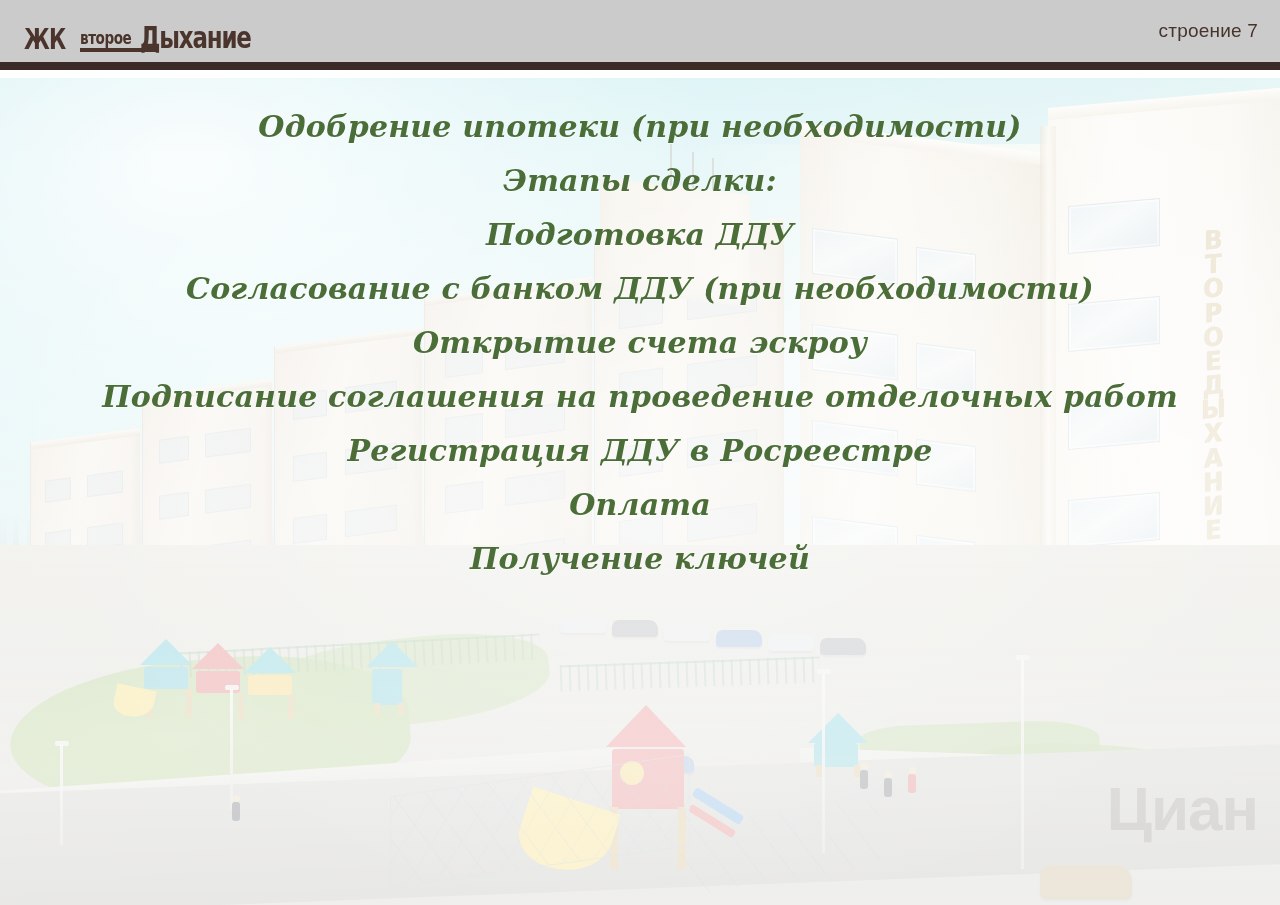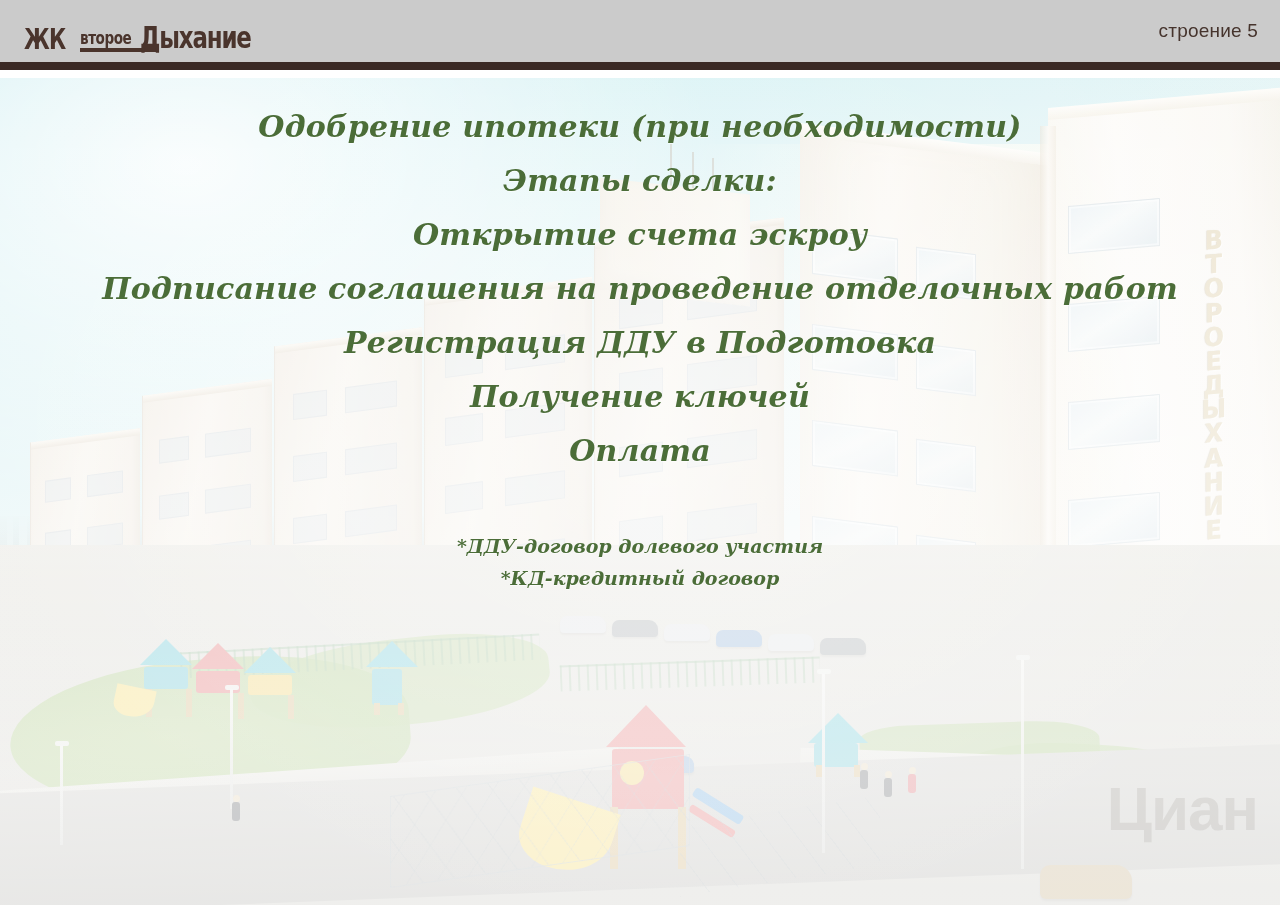--- a/index.html
+++ b/index.html
@@ -523,21 +523,21 @@
 
     <div id="logo">
       <span class="logo-zh">ЖК</span>
       <span class="logo-vtoroe-wrap">
         <span class="logo-vtoroe">второе</span>
         <span class="logo-underline"></span>
       </span>
       <span class="logo-dyhanie">Дыхание</span>
     </div>
 
-    <div id="building-number">строение 5</div>
+    <div id="building-number">строение 7</div>
   </div>
 
   <div id="stage">
 
     <div class="sky"></div>
     <div class="sky-glow"></div>
     <div class="sun-glow"></div>
 
     <div class="skyline"></div>
     <div class="skyline2"></div>
@@ -760,26 +760,24 @@
 
     <div class="watermark">
       <div class="wm-brand">Циан</div>
     </div>
 
     <div id="text-layer">
 
       <div class="step-line">Одобрение ипотеки (при необходимости)</div>
 
       <div class="step-line">Этапы сделки:</div>
+      <div class="step-line">Подготовка ДДУ</div>
+      <div class="step-line">Согласование с банком ДДУ (при необходимости)</div>
       <div class="step-line">Открытие счета эскроу</div>
       <div class="step-line">Подписание соглашения на проведение отделочных работ</div>
-      <div class="step-line">Регистрация ДДУ в Подготовка</div>
+      <div class="step-line">Регистрация ДДУ в Росреестре</div>
+      <div class="step-line">Оплата</div>
       <div class="step-line">Получение ключей</div>
-      <div class="step-line">Оплата</div>
-
-      <div class="footnotes">
-        <div class="footnote">*ДДУ-договор долевого участия</div>
-        <div class="footnote">*КД-кредитный договор</div>
-      </div>
+
     </div>
 
   </div>
 </div>
 
 </body></html>

